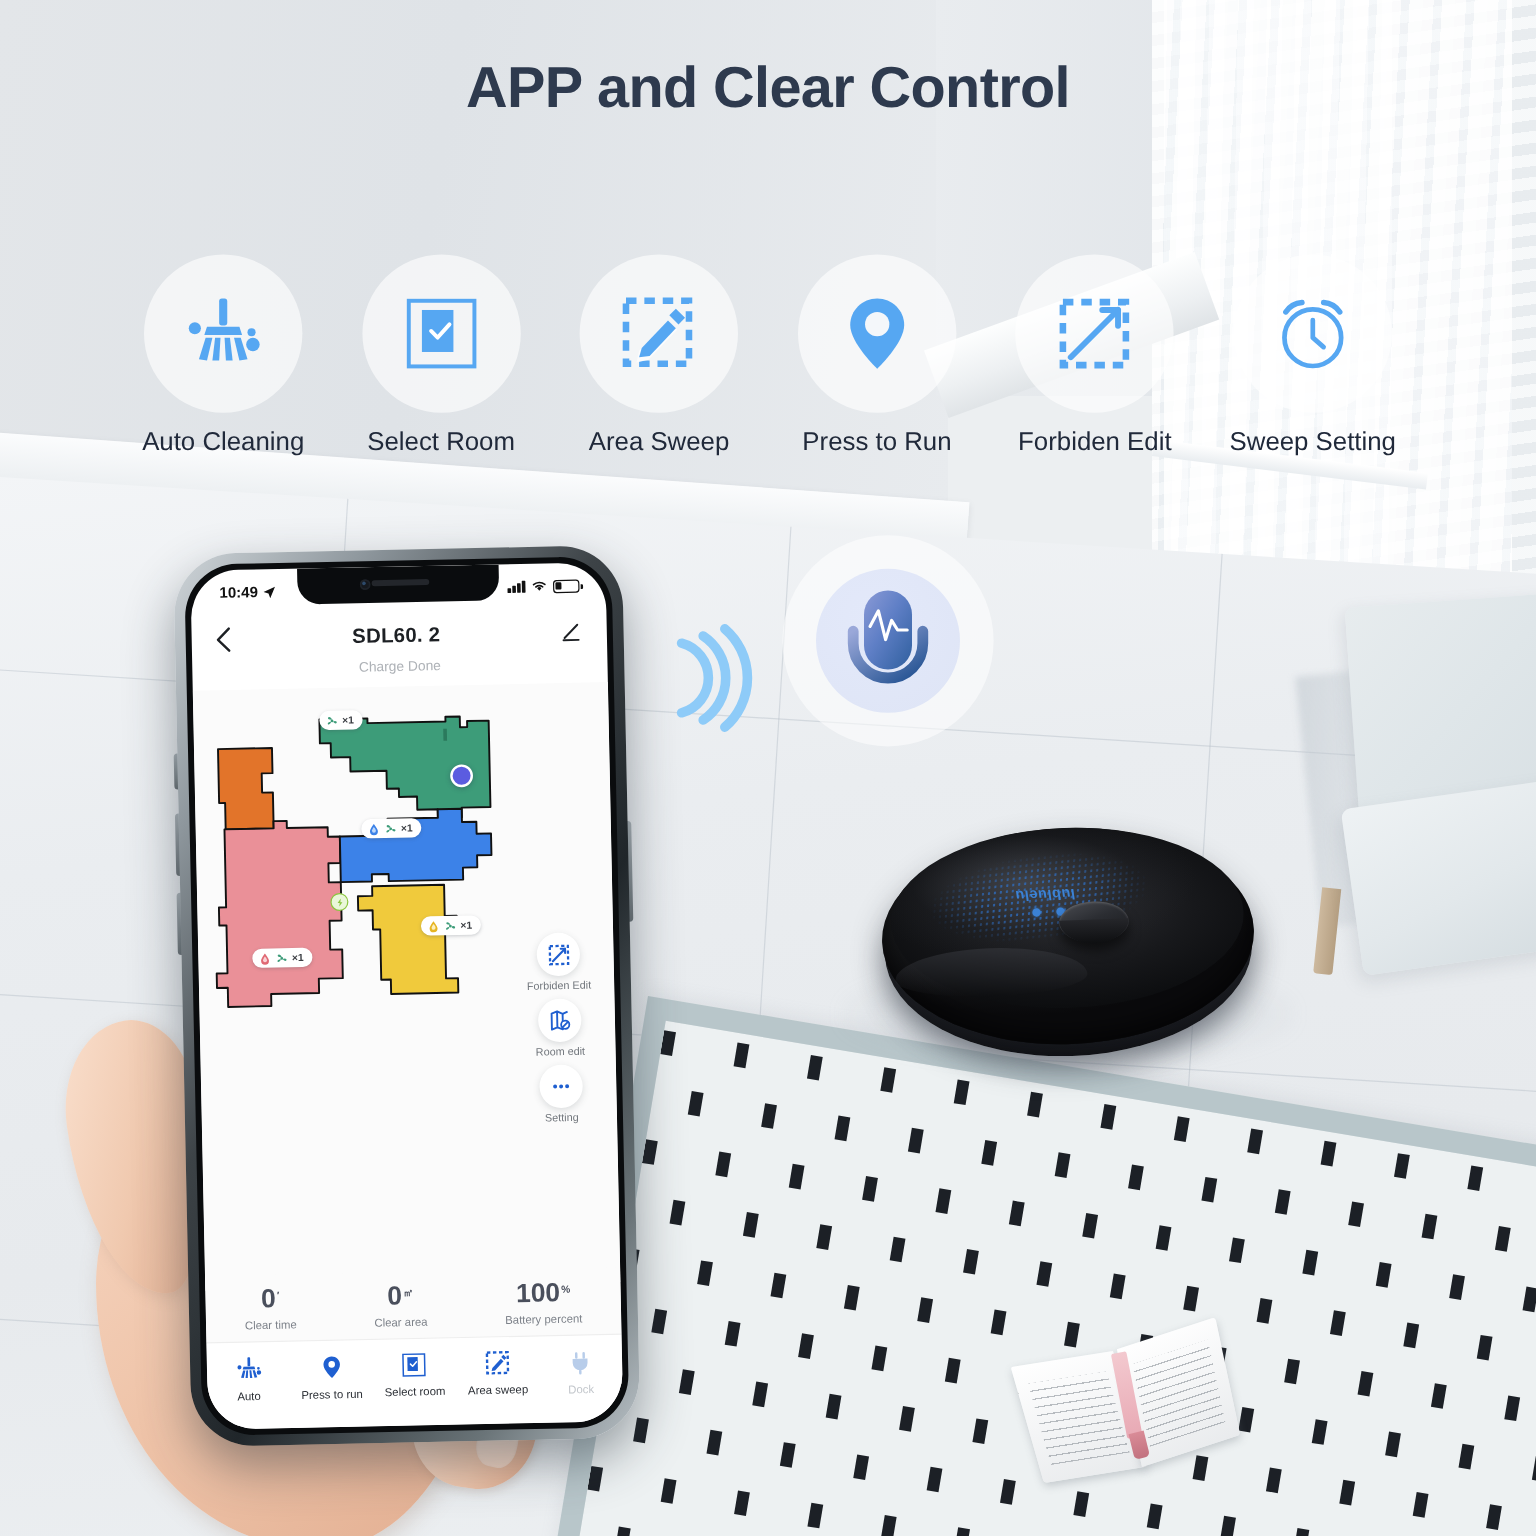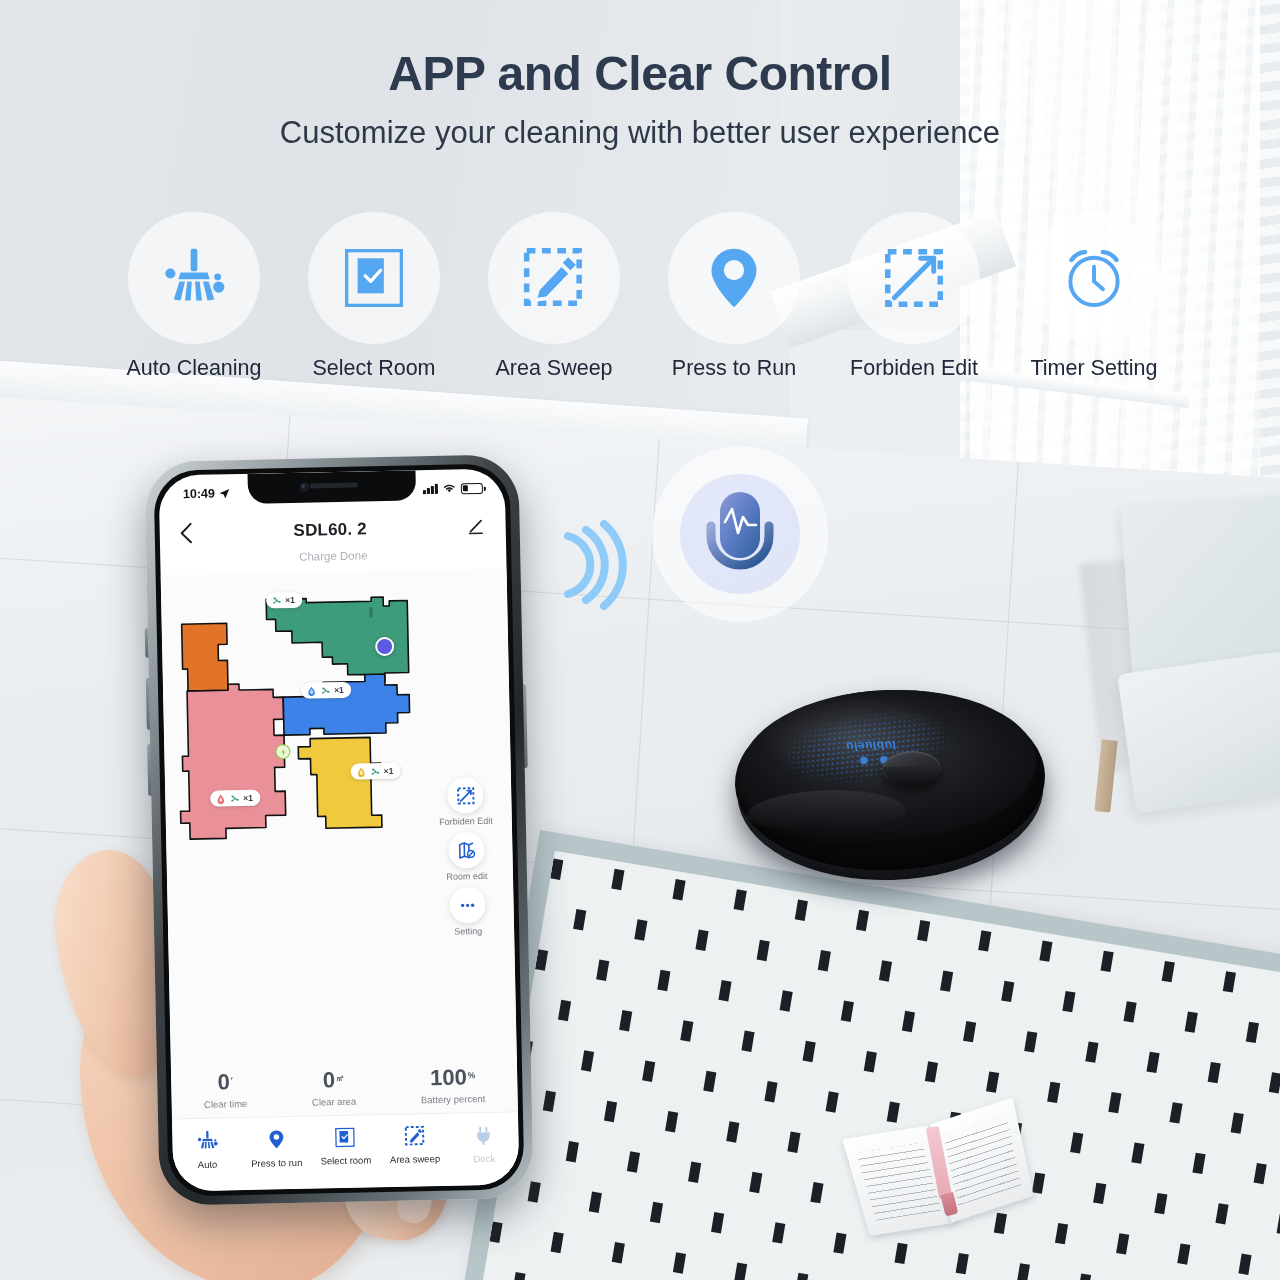--- a/index.html
+++ b/index.html
@@ -378,21 +378,21 @@
   
   .header { position: absolute; left: 0; right: 0; top: 46px; text-align: center; z-index: 20; }
   .h-title {
     font-size: 48px; font-weight: 700; color: #2e3a4e; letter-spacing: -.5px;
   }
   .h-sub { font-size: 31px; color: #2d3848; margin-top: 14px; font-weight: 400; }
 
   
   .features {
     position: absolute; left: 0; right: 0; top: 212px; z-index: 20;
-    display: flex; justify-content: flex-end; gap: 0px; padding: 0 96px;
+    display: flex; justify-content: space-between; gap: 0px; padding: 0 96px;
   }
   .feature { display: flex; flex-direction: column; align-items: center; width: 180px; }
   .feature-circle {
     width: 132px; height: 132px; border-radius: 50%;
     background: rgba(255,255,255,.62);
     display: flex; align-items: center; justify-content: center;
   }
   .feature-lbl { margin-top: 12px; font-size: 21.5px; color: #20293a; }
 
   
@@ -568,21 +568,20 @@
     <div class="robot-brand">lubluelu</div>
     <div class="robot-btn" style="left:126px; top:66px;"></div>
     <div class="robot-btn" style="left:146px; top:66px;"></div>
     <div class="robot-lidar"></div>
     <div class="robot-bumper"></div>
   </div>
 </div>
 
 <div class="header">
   <div class="h-title">APP and Clear Control</div>
-  <div class="h-sub">Customize your cleaning with better user experience</div>
 </div>
 
 <div class="features">
 
   <div class="feature">
     <div class="feature-circle">
       <svg width="72" height="72" viewBox="0 0 64 64">
         <rect x="29" y="6" width="6" height="20" rx="2" fill="#56a7f2"></rect>
         <path d="M20 27 h24 l2 6 H18 z" fill="#56a7f2"></path>
         <path d="M19 35 l-5 16 6 1 4-17z" fill="#56a7f2"></path>
@@ -643,21 +642,21 @@
 
   <div class="feature">
     <div class="feature-circle">
       <svg width="72" height="72" viewBox="0 0 64 64">
         <circle cx="32" cy="35" r="21" fill="none" stroke="#56a7f2" stroke-width="3.5"></circle>
         <path d="M32 22 L32 35 L40 42" fill="none" stroke="#56a7f2" stroke-width="3.5" stroke-linecap="round" stroke-linejoin="round"></path>
         <path d="M12 16 A16 16 0 0 1 24 9" fill="none" stroke="#56a7f2" stroke-width="4" stroke-linecap="round"></path>
         <path d="M52 16 A16 16 0 0 0 40 9" fill="none" stroke="#56a7f2" stroke-width="4" stroke-linecap="round"></path>
       </svg>
     </div>
-    <div class="feature-lbl">Timer Setting</div>
+    <div class="feature-lbl">Sweep Setting</div>
   </div>
 </div>
 
 <svg class="sound-waves" width="72" height="96" viewBox="0 0 72 96">
   <path d="M10 78 A30 30 0 0 0 10 20" fill="none" stroke="#8ecbf8" stroke-width="8" stroke-linecap="round"></path>
   <path d="M28 84 A42 42 0 0 0 28 14" fill="none" stroke="#8ecbf8" stroke-width="8" stroke-linecap="round"></path>
   <path d="M46 90 A54 54 0 0 0 46 8" fill="none" stroke="#8ecbf8" stroke-width="8" stroke-linecap="round"></path>
 </svg>
 
 <div class="voice">

